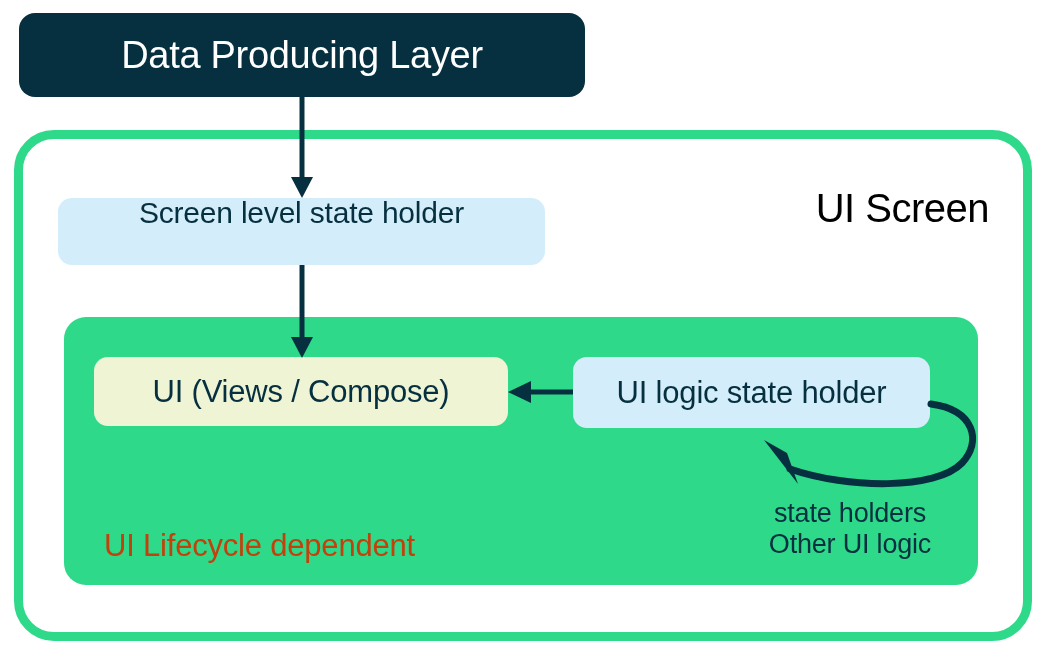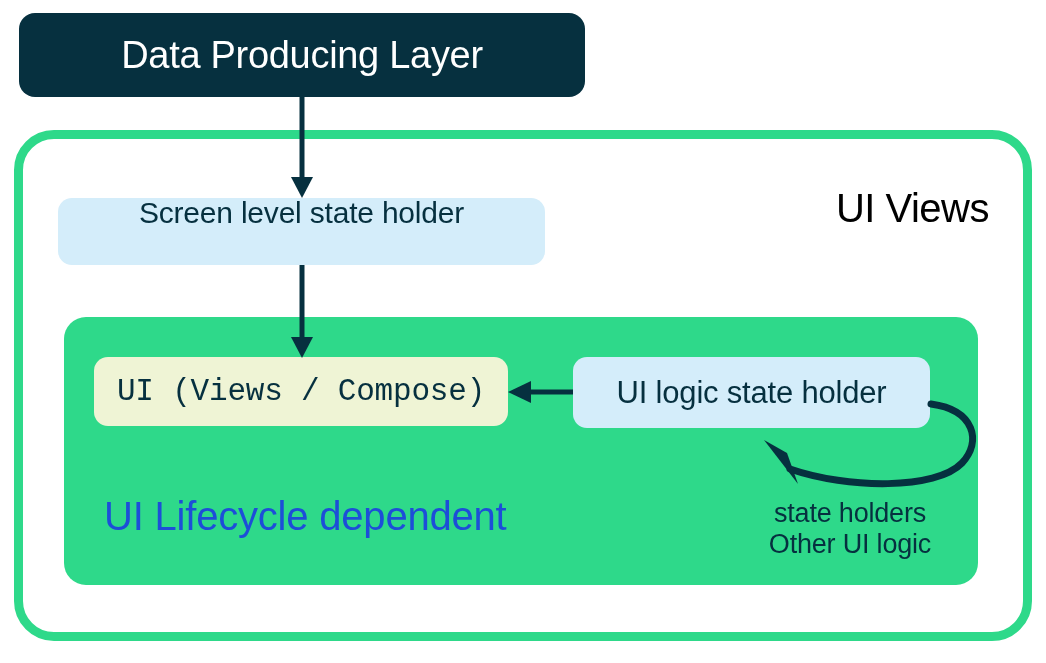--- a/index.html
+++ b/index.html
@@ -93,42 +93,41 @@
     top: 317px;
     width: 914px;
     height: 268px;
     background: #2ED98A;
     border-radius: 22px;
     box-sizing: border-box;
   }
   .lifecycle-label {
     position: absolute;
     left: 104px;
-    top: 496px;
-    color: #1d4ed8;
-    font-size: 40px;
+    top: 530px;
+    color: #c2410c;
+    font-size: 31px;
     line-height: 1;
     letter-spacing: -0.2px;
     white-space: nowrap;
   }
 
   
   .ui-views-box {
     position: absolute;
     left: 94px;
     top: 357px;
     width: 414px;
     height: 69px;
     background: #EFF4D5;
     border-radius: 14px;
     display: flex;
     align-items: center;
     justify-content: center;
     box-sizing: border-box;
-    font-family: Liberation Mono, monospace;
   }
   .ui-views-label {
     color: #06303F;
     font-size: 31px;
     line-height: 1;
     letter-spacing: -0.2px;
     white-space: nowrap;
   }
 
   
@@ -180,21 +179,21 @@
 <body>
 
 <div id="diagram-root">
 
   <div class="data-producing-box">
     <span class="data-producing-label">Data Producing Layer</span>
   </div>
 
   <div class="ui-layer-container"></div>
 
-  <div class="ui-layer-title">UI Views</div>
+  <div class="ui-layer-title">UI Screen</div>
 
   <div class="screen-state-box">
     <span class="screen-state-label">Screen level state holder</span>
   </div>
 
   <div class="lifecycle-box"></div>
 
   <div class="ui-views-box">
     <span class="ui-views-label">UI (Views / Compose)</span>
   </div>

